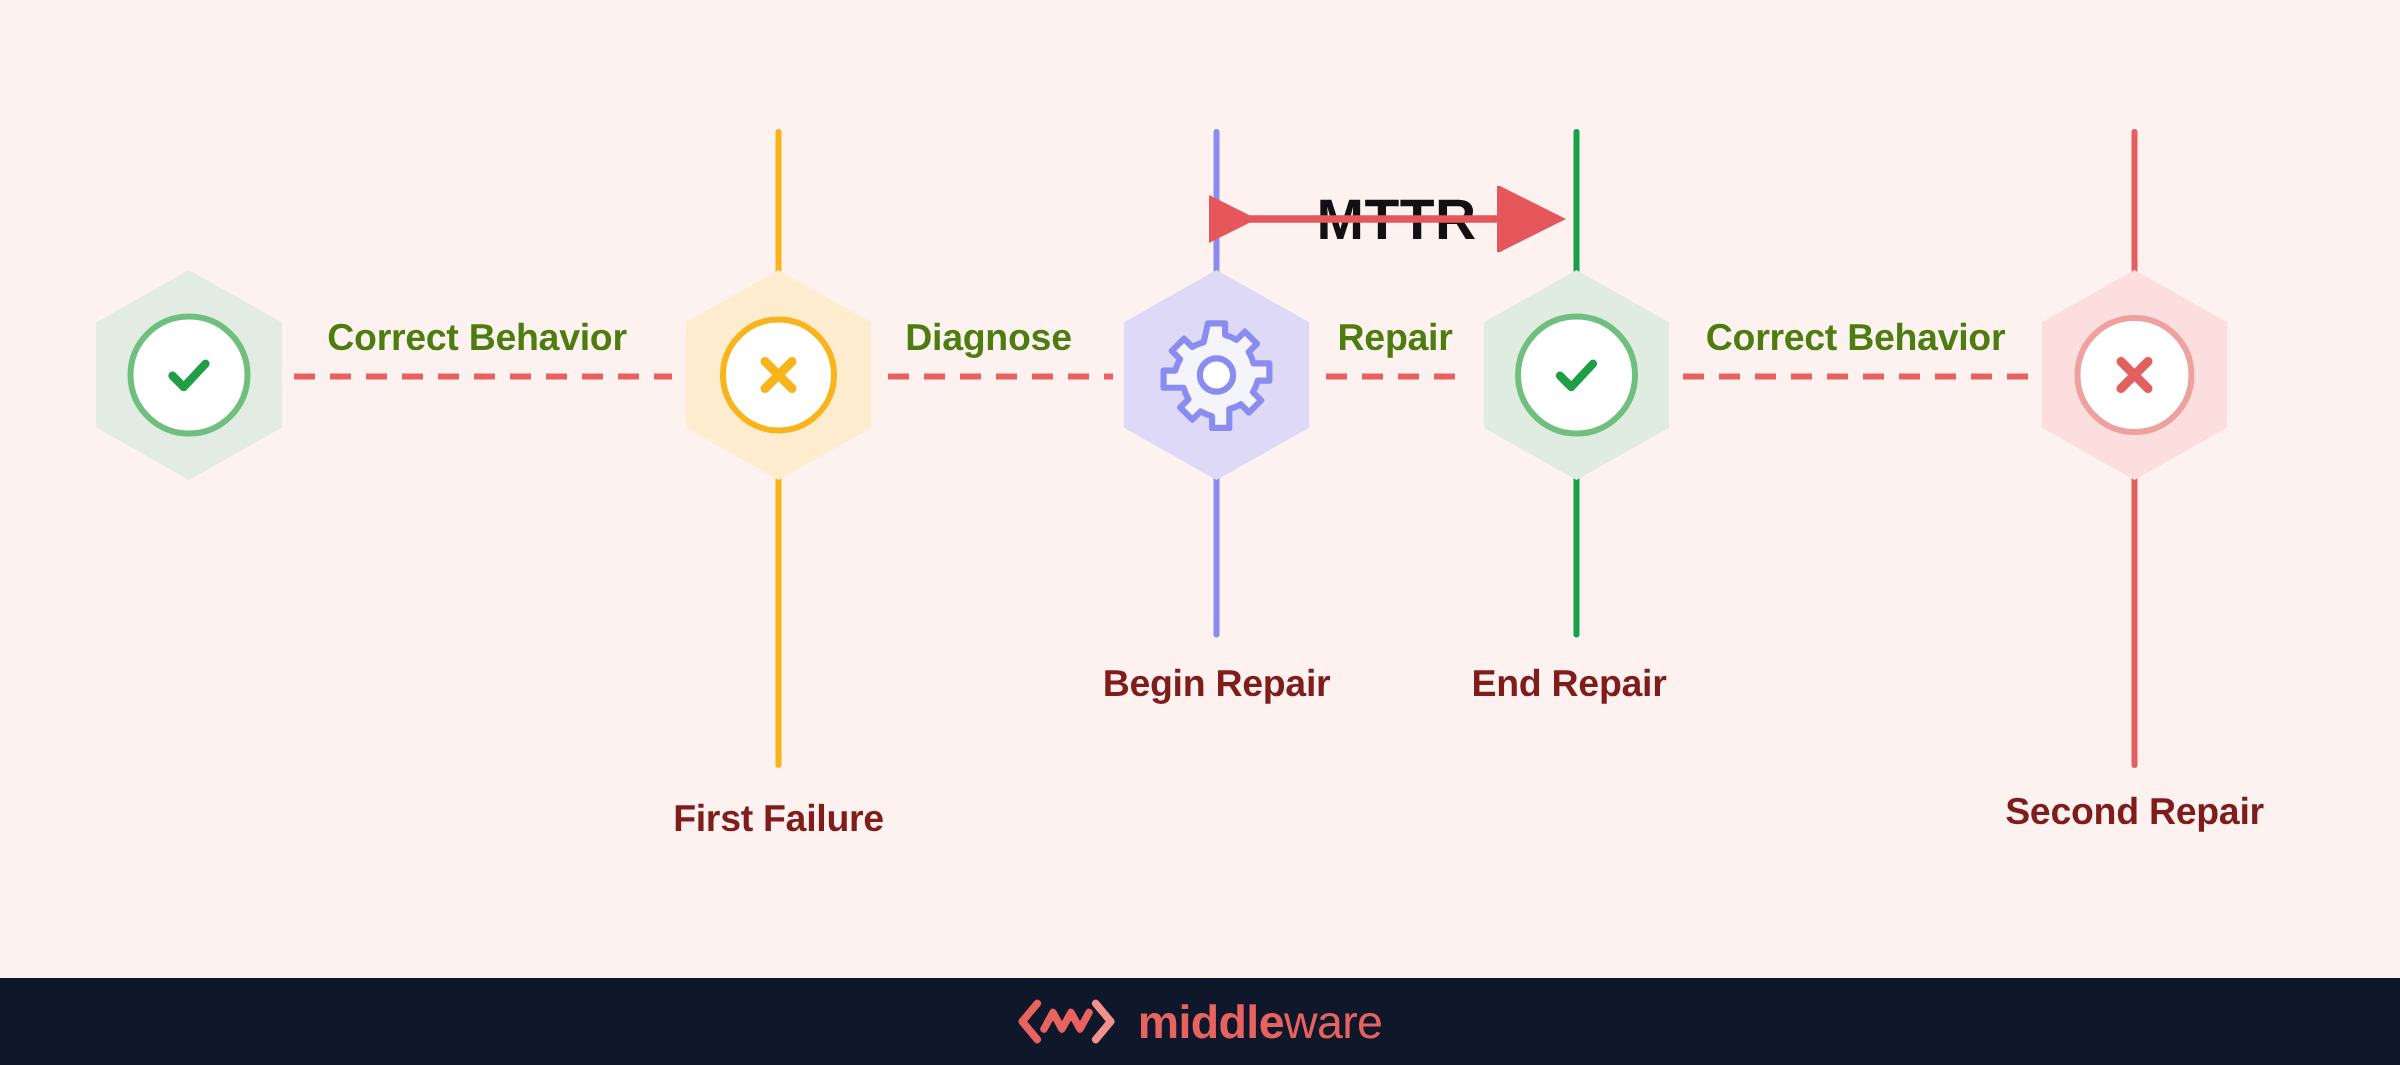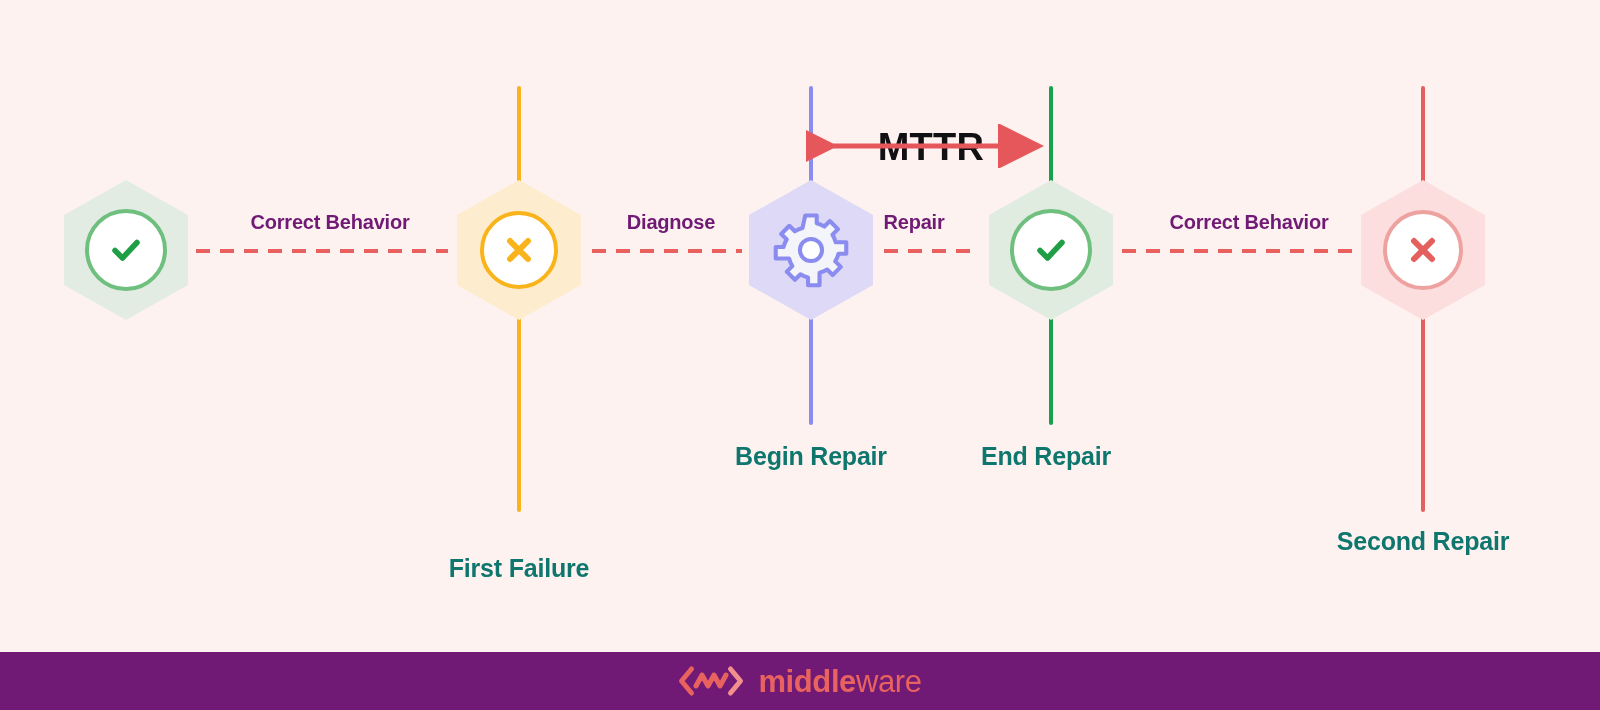--- a/index.html
+++ b/index.html
@@ -66,34 +66,33 @@
     height: 4px;
     background-image: repeating-linear-gradient(
         to right,
         #e9615f 0px, #e9615f 14px,
         rgba(0,0,0,0) 14px, rgba(0,0,0,0) 24px);
   }
 
   
   .seg-label {
     position: absolute;
-    font-size: 20px;
+    font-size: 25px;
     font-weight: bold;
-    color: #701a75;
+    color: #4d7c0f;
     text-align: center;
     white-space: nowrap;
     transform: translateX(-50%);
     letter-spacing: -0.2px;
-    margin-left: 12px;
   }
   .event-label {
     position: absolute;
     font-size: 25px;
     font-weight: bold;
-    color: #0f766e;
+    color: #7f1d1d;
     text-align: center;
     white-space: nowrap;
     transform: translateX(-50%);
     letter-spacing: -0.2px;
   }
 
   
   #mttr-group { position: absolute; }
   #mttr-label {
     position: absolute;
@@ -105,21 +104,21 @@
     letter-spacing: 0.3px;
   }
 
   
   #footer {
     position: absolute;
     left: 0;
     bottom: 0;
     width: 1600px;
     height: 58px;
-    background: #701a75;
+    background: #0f172a;
     display: flex;
     align-items: center;
     justify-content: center;
   }
   #brand {
     display: flex;
     align-items: center;
     gap: 14px;
   }
   #brand-word {
@@ -187,24 +186,24 @@
     <div class="hex" style="background:#fbdedd;"></div>
     <div class="badge bordered" style="color:#eea2a0; width:80px; height:80px;">
       <svg width="40" height="40" viewBox="0 0 40 40">
         <path d="M11 11 L29 29 M29 11 L11 29" fill="none" stroke="#e3605f" stroke-width="6" stroke-linecap="round"></path>
       </svg>
     </div>
   </div>
 
   <div class="seg-label" style="left:318px; top:211px;">Correct Behavior</div>
   <div class="seg-label" style="left:659px; top:211px;">Diagnose</div>
-  <div class="seg-label" style="left:902px; top:211px;">Repair</div>
+  <div class="seg-label" style="left:930px; top:211px;">Repair</div>
   <div class="seg-label" style="left:1237px; top:211px;">Correct Behavior</div>
 
-  <div class="event-label" style="left:519px; top:554px;">First Failure</div>
+  <div class="event-label" style="left:519px; top:532px;">First Failure</div>
   <div class="event-label" style="left:811px; top:442px;">Begin Repair</div>
   <div class="event-label" style="left:1046px; top:442px;">End Repair</div>
   <div class="event-label" style="left:1423px; top:527px;">Second Repair</div>
 
   <div id="mttr-group" style="left:0; top:0; width:1600px; height:200px;">
     <div id="mttr-label" style="left:931px; top:88px;margin-top:38px;">MTTR</div>
     <svg width="260" height="44" viewBox="0 0 260 44" style="position:absolute; left:806px; top:124px;">
       <defs>
         <marker id="ah-r" markerWidth="10" markerHeight="10" refX="8.2" refY="5" orient="auto" markerUnits="strokeWidth">
           <path d="M0,0.4 L9.2,5 L0,9.6 Z" fill="#e5575a"></path>

